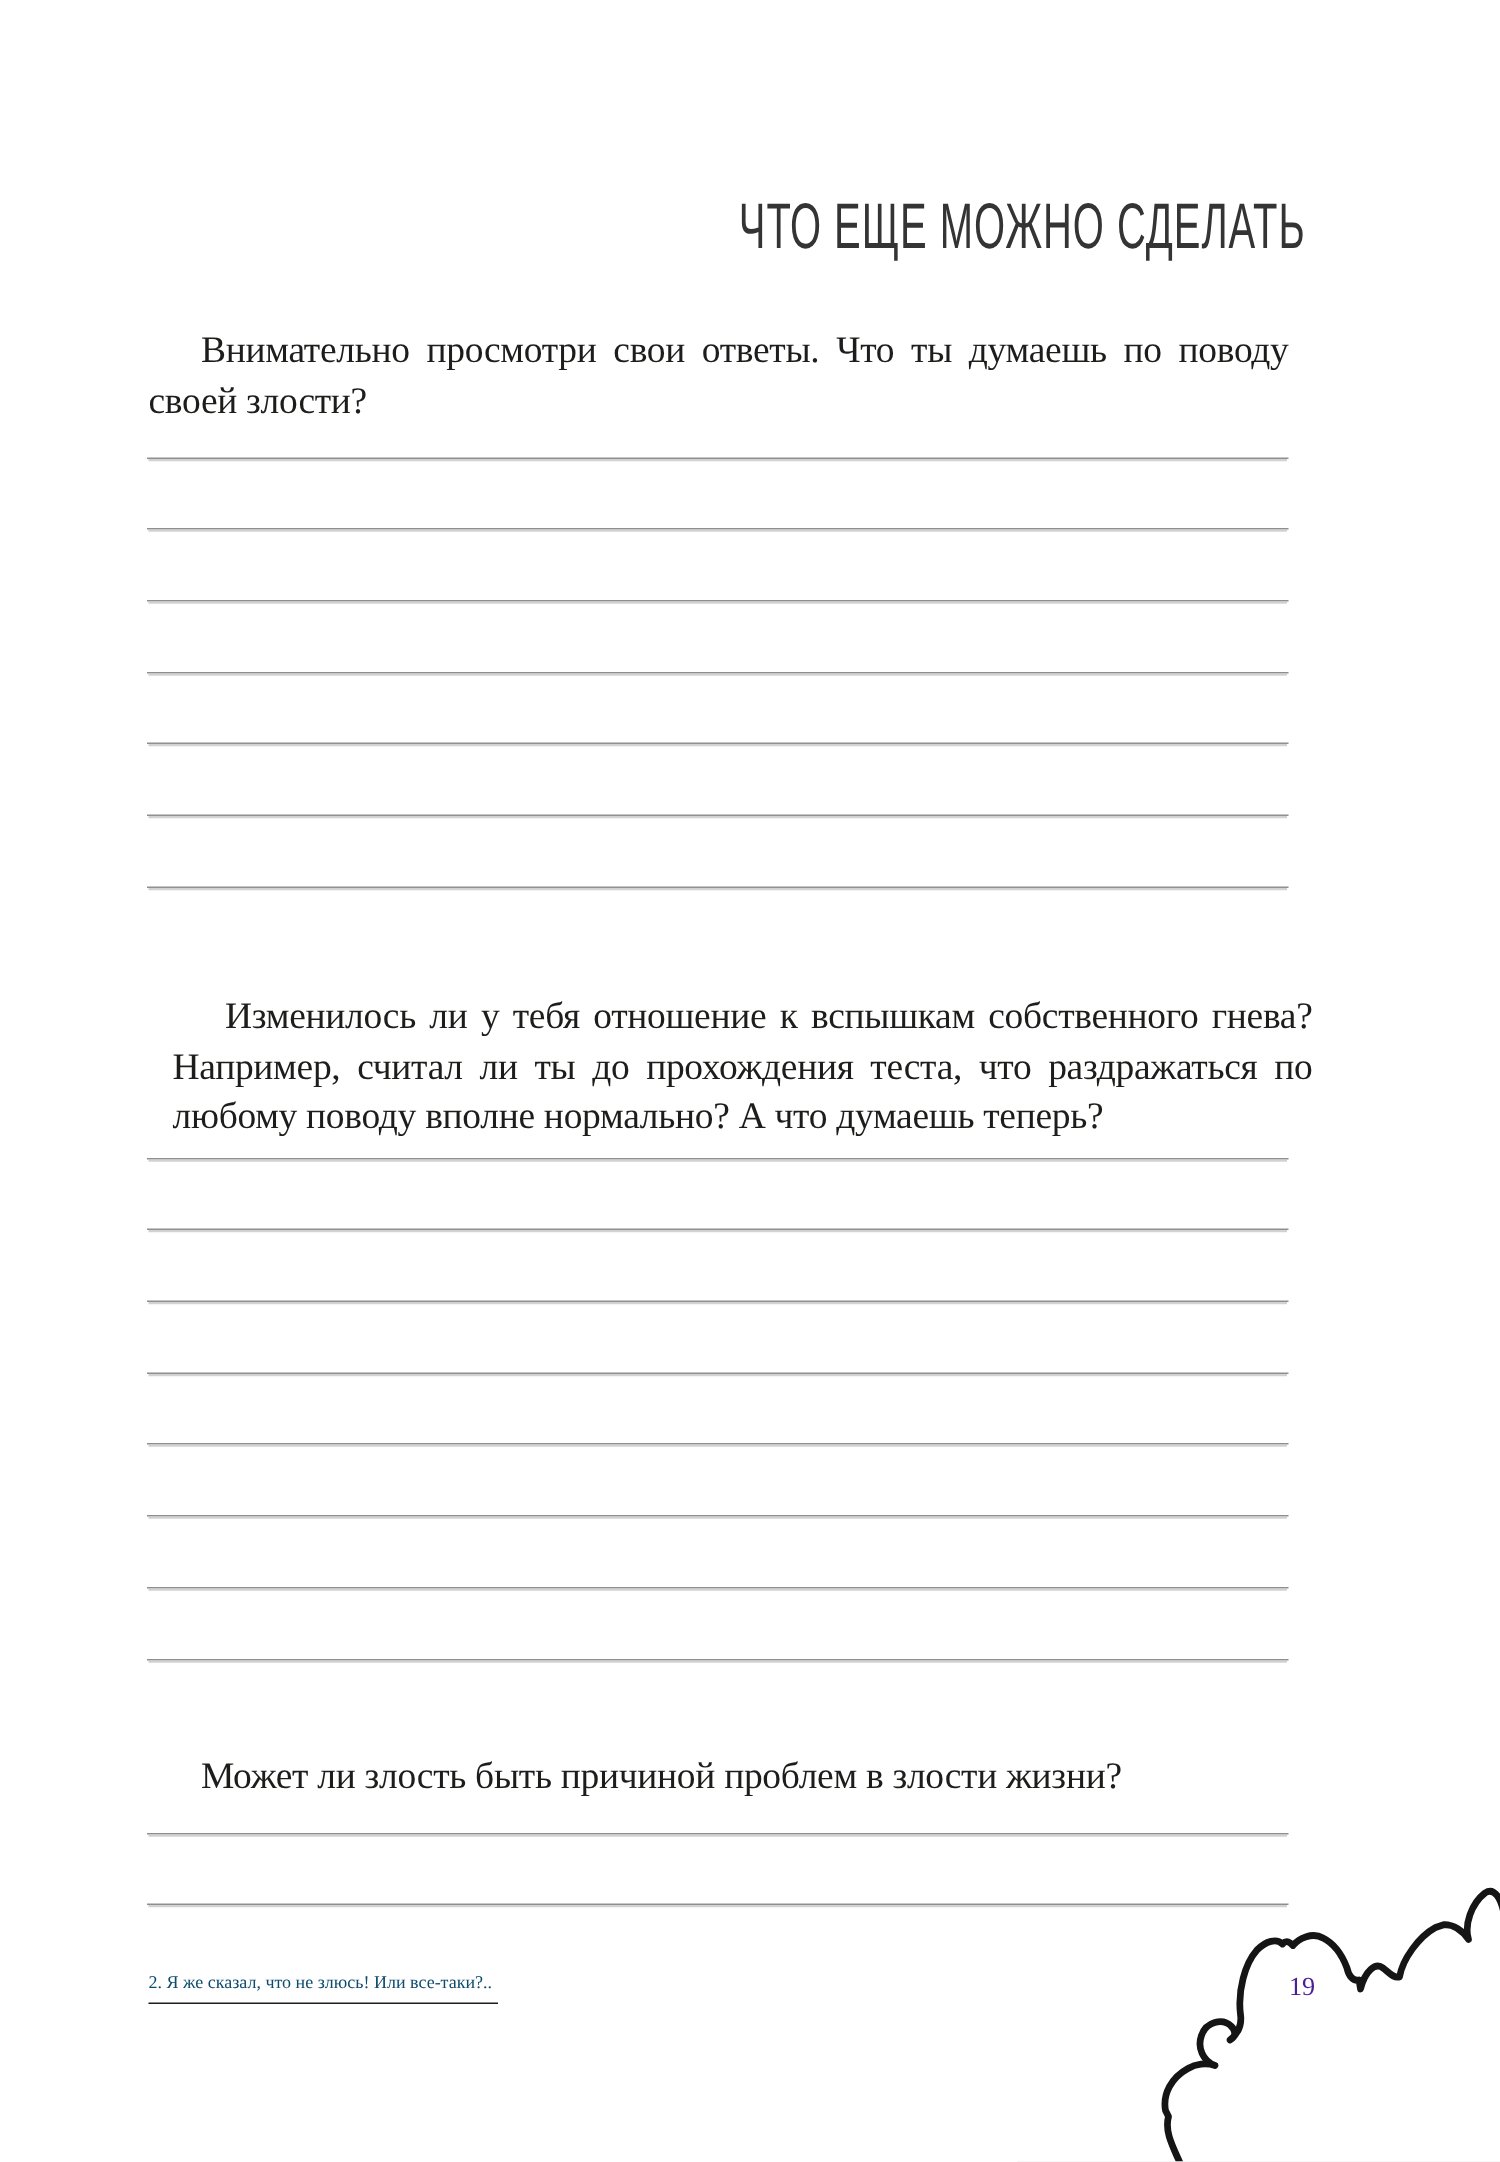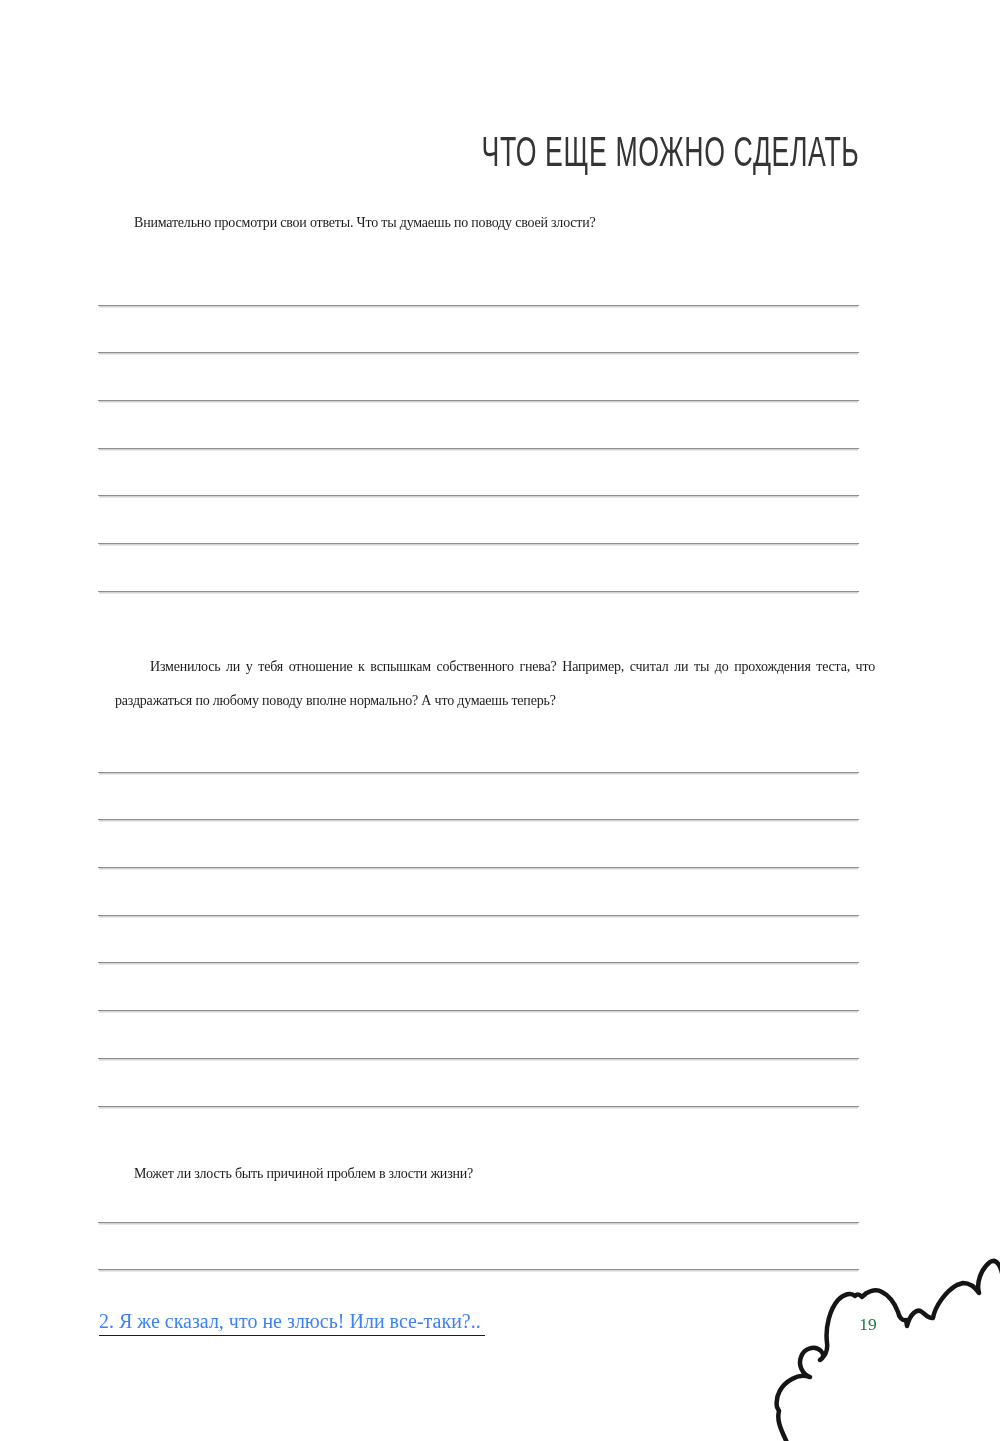--- a/index.html
+++ b/index.html
@@ -14,21 +14,21 @@
     margin: 0 auto;
     background: #ffffff;
     overflow: hidden;
     color: #1d1d1b;
   }
 
   
   .title-wrap {
     position: absolute;
     top: 128px;
-    right: 141px;
+    right: 130px;
     height: 46px;
     text-align: left;
     white-space: nowrap;
   }
   .title {
     display: inline-block;
     font-family: "Liberation Sans", sans-serif;
     font-weight: 400;
     font-size: 43px;
     line-height: 46px;
@@ -36,21 +36,21 @@
     color: #343434;
     transform: scaleX(0.62);
     transform-origin: 100% 50%;
   }
 
   
   .para {
     position: absolute;
     left: 99px;
     width: 760px;
-    font-size: 14px;
+    font-size: 25px;
     line-height: 33.5px;
     letter-spacing: -0.2px;
     text-align: justify;
     color: #1d1d1b;
   }
   .para.indent { text-indent: 35px; }
   .para.single { text-align: left; }
 
   
   .rules {
@@ -65,35 +65,35 @@
   }
 
   
   .footnote-wrap {
     position: absolute;
     left: 99px;
     top: 1310px;
   }
   .footnote {
     display: inline-block;
-    font-size: 20px;
+    font-size: 12px;
     line-height: 22px;
-    color: #3b82f6;
+    color: #0c4a6e;
     border-bottom: 1.5px solid #1d1d1b;
     padding-bottom: 3px;
     padding-right: 4px;
   }
   .page-number {
     position: absolute;
     left: 848px;
     top: 1314px;
     width: 40px;
     text-align: center;
     font-size: 17.5px;
-    color: #15803d;
+    color: #4c1d95;
   }
 
   
   .cloud {
     position: absolute;
     left: 770px;
     top: 1251px;
     width: 232px;
     height: 192px;
   }

